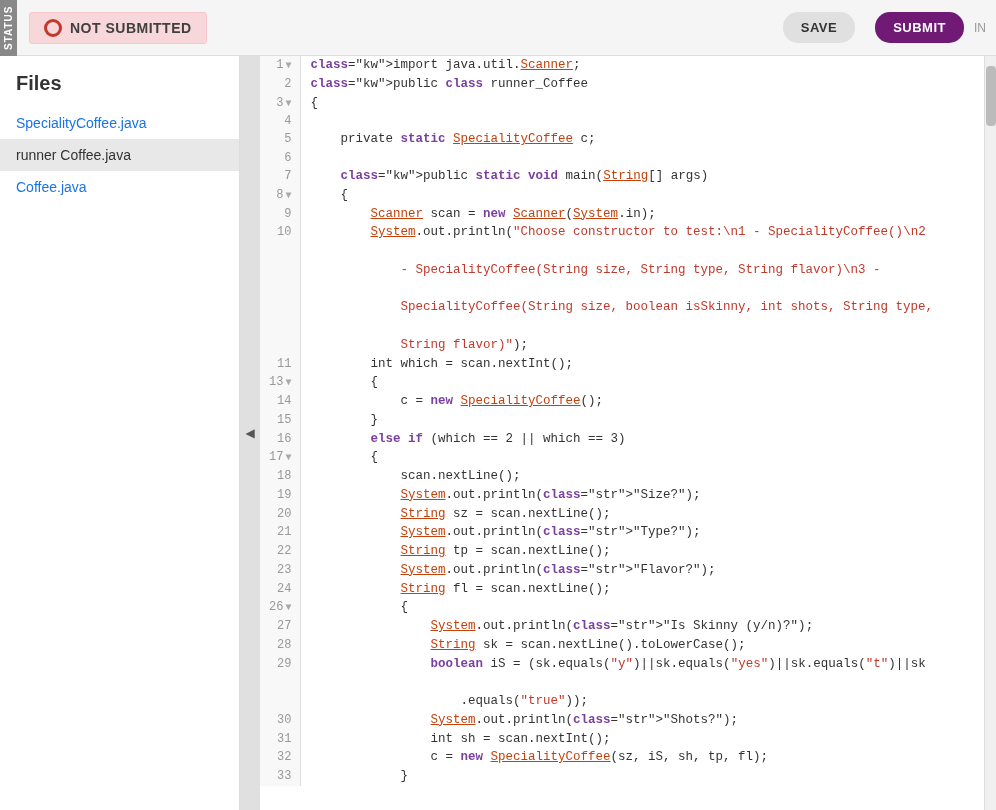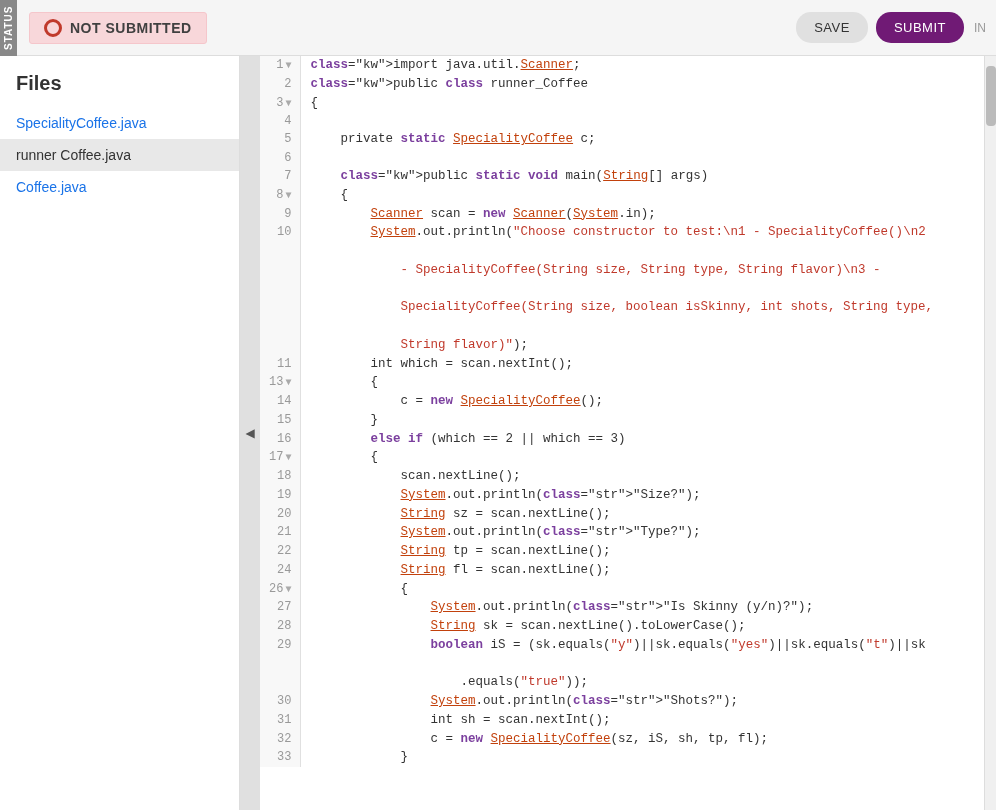--- a/index.html
+++ b/index.html
@@ -67,24 +67,24 @@
       letter-spacing: 0.5px;
     }
 
     .top-bar-spacer { flex: 1; }
 
     .btn-save, .btn-submit {
       border: none;
       border-radius: 15px;
       padding: 8px 18px;
       font-size: 13px;
-      font-weight: normal;
+      font-weight: bold;
       cursor: pointer;
       letter-spacing: 0.5px;
-      margin-left: 8px;
+      margin-left: 20px;
     }
 
     .btn-save {
       background: #e0e0e0;
       color: #333;
     }
 
     .btn-submit {
       background: #701a75;
       color: white;
@@ -333,20 +333,24 @@
             </tr>
             <tr>
               <td class="line-number-col">21</td>
               <td class="code-col">            <span class="type-green">System</span>.out.println(<span <span="" class="kw">class</span>="str"&gt;"Type?");</td>
             </tr>
             <tr>
               <td class="line-number-col">22</td>
               <td class="code-col">            <span class="type-green">String</span> tp = scan.nextLine();</td>
             </tr>
             <tr>
+              <td class="line-number-col">23</td>
+              <td class="code-col">            <span class="type-green">System</span>.out.println(<span <span="" class="kw">class</span>="str"&gt;"Flavor?");</td>
+            </tr>
+            <tr>
               <td class="line-number-col">24</td>
               <td class="code-col">            <span class="type-green">String</span> fl = scan.nextLine();</td>
             </tr>
             <tr>
               <td class="line-number-col">26<span class="line-arrow">▼</span></td>
               <td class="code-col">            {</td>
             </tr>
             <tr>
               <td class="line-number-col">27</td>
               <td class="code-col">                <span class="type-green">System</span>.out.println(<span <span="" class="kw">class</span>="str"&gt;"Is Skinny (y/n)?");</td>

